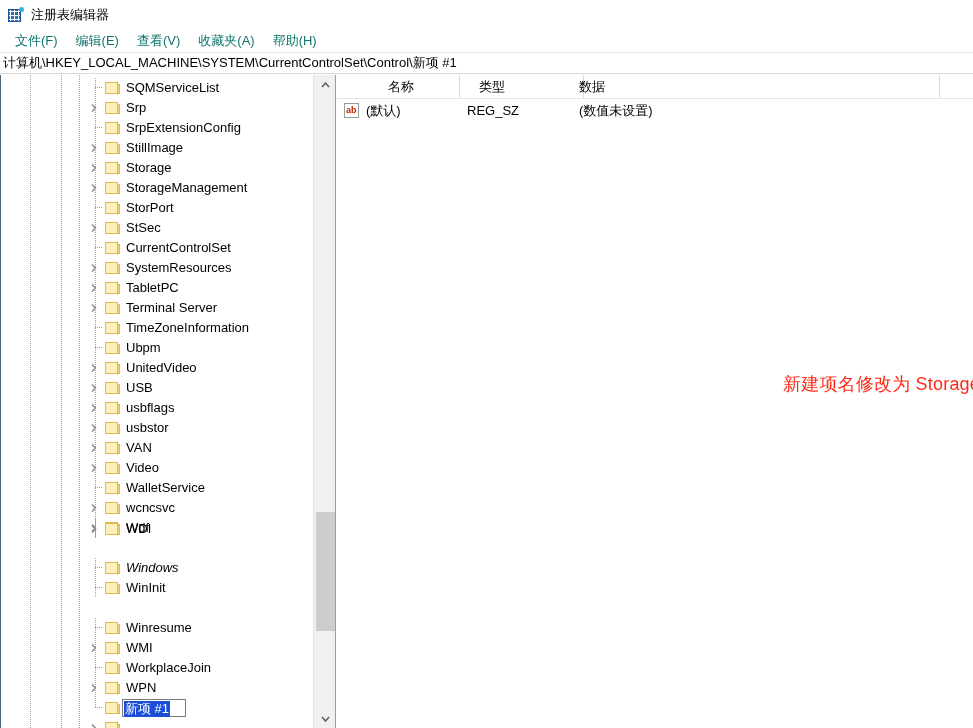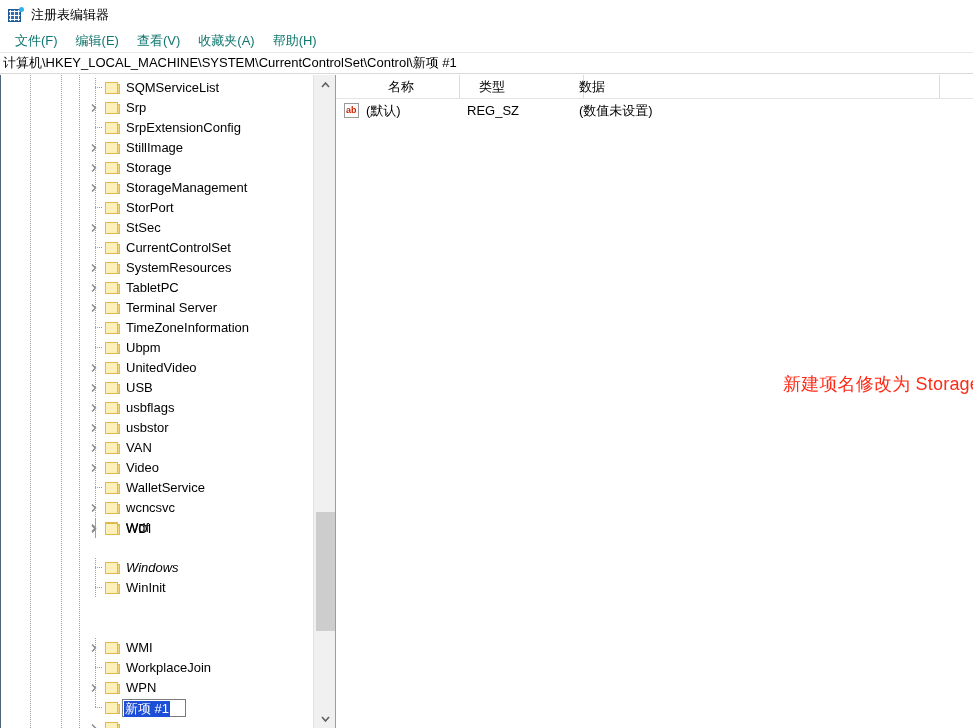--- a/index.html
+++ b/index.html
@@ -499,20 +499,29 @@
             <div class="tlabel">Windows</div>
           </div>
           <div class="tnode" style="top: 503px;">
             <div class="connector"></div>
             <div class="stub"></div>
             <div class="folder">
               <div class="body"></div>
               <div class="tab"></div>
             </div>
             <div class="tlabel">WinInit</div>
+          </div>
+          <div class="tnode" style="top: 543px;">
+            <div class="connector"></div>
+            <div class="stub"></div>
+            <div class="folder">
+              <div class="body"></div>
+              <div class="tab"></div>
+            </div>
+            <div class="tlabel">Winresume</div>
           </div>
           <div class="tnode" style="top: 563px;">
             <div class="chev">
               <svg width="12" height="12" viewBox="0 0 12 12">
                 <path d="M4 2.5 L7.5 6 L4 9.5" stroke="#8a8a8a" stroke-width="1.5" fill="none"></path>
               </svg>
             </div>
             <div class="stub"></div>
             <div class="folder">
               <div class="body"></div>

